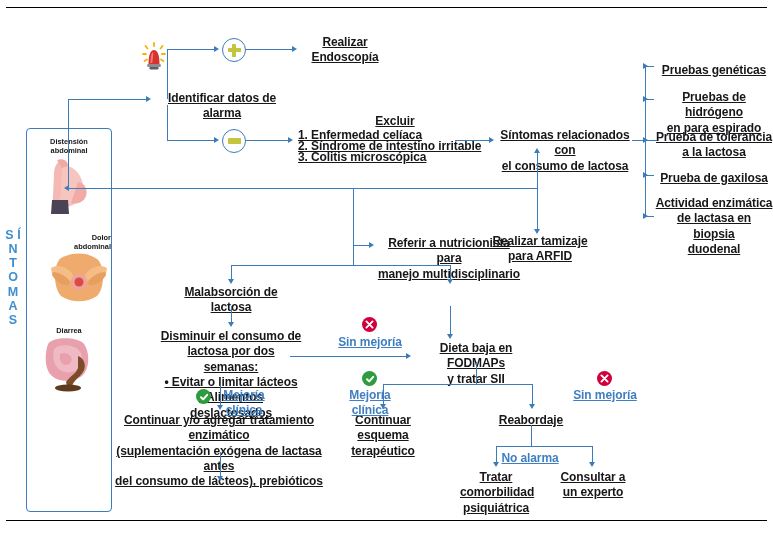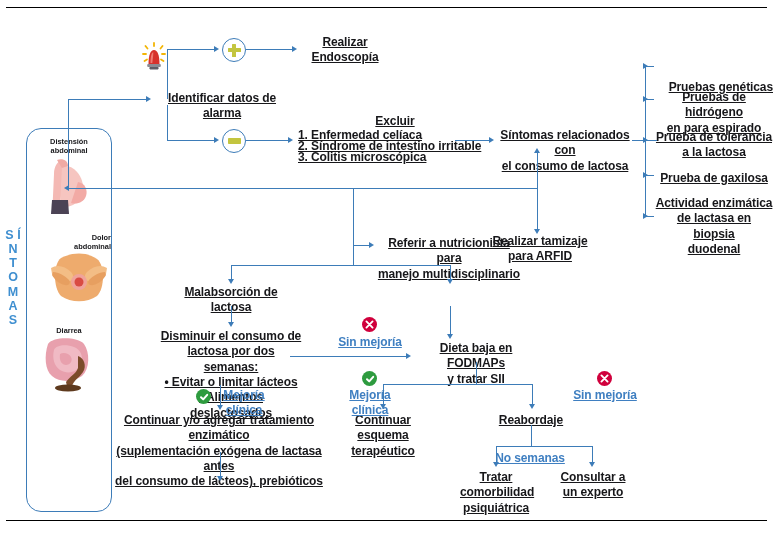--- a/index.html
+++ b/index.html
@@ -37,21 +37,21 @@
 
   .arw{position:absolute;width:0;height:0;}
   .arw.r{border-left:5px solid #3d7cb8;border-top:3.1px solid transparent;border-bottom:3.1px solid transparent;}
   .arw.l{border-right:5px solid #3d7cb8;border-top:3.1px solid transparent;border-bottom:3.1px solid transparent;}
   .arw.d{border-top:5px solid #3d7cb8;border-left:3.1px solid transparent;border-right:3.1px solid transparent;}
   .arw.u{border-bottom:5px solid #3d7cb8;border-left:3.1px solid transparent;border-right:3.1px solid transparent;}
 
   
   #sym-panel{
     position:absolute;left:26px;top:128px;width:84px;height:382px;
-    border:1.5px solid #3d7cb8;border-radius:15px;background:#fff;
+    border:1.5px solid #3d7cb8;border-radius:4px;background:#fff;
   }
   #sym-vert{
     position:absolute;left:4px;top:228px;width:18px;
     font-size:12.5px;font-weight:bold;color:#3f8fd0;
     text-align:center;line-height:1.13;letter-spacing:0px;
   }
   .sym-item{position:absolute;left:0;width:84px;text-align:center;}
   .sym-cap{font-size:7.4px;font-weight:bold;color:#17171a;line-height:1.22;white-space:pre-line;}
   .sym-art{margin:1px auto 0;position:relative;}
 
@@ -175,21 +175,21 @@
 Endoscopía</div>
 
   <div class="node" style="left:330px;top:114px;width:130px;">Excluir</div>
   <div class="node left" style="left:298px;top:128px;width:200px;">1. Enfermedad celíaca</div>
   <div class="node left" style="left:298px;top:139px;width:200px;">2. Síndrome de intestino irritable</div>
   <div class="node left" style="left:298px;top:150px;width:200px;">3. Colitis microscópica</div>
 
   <div class="node" style="left:495px;top:128px;width:140px;">Síntomas relacionados con
 el consumo de lactosa</div>
 
-  <div class="node" style="left:655px;top:80px;width:118px;text-align:right;">Pruebas genéticas</div>
+  <div class="node" style="left:655px;top:63px;width:118px;">Pruebas genéticas</div>
   <div class="node" style="left:655px;top:90px;width:118px;">Pruebas de hidrógeno
 en para espirado</div>
   <div class="node" style="left:655px;top:130px;width:118px;">Prueba de tolerancia
 a la lactosa</div>
   <div class="node" style="left:655px;top:171px;width:118px;">Prueba de gaxilosa</div>
   <div class="node" style="left:655px;top:196px;width:118px;">Actividad enzimática
 de lactasa en biopsia
 duodenal</div>
 
   <div class="node" style="left:375px;top:236px;width:148px;">Referir a nutricionista para
@@ -223,21 +223,21 @@
   <div class="node" style="left:460px;top:470px;width:72px;">Tratar
 comorbilidad
 psiquiátrica</div>
   <div class="node" style="left:557px;top:470px;width:72px;">Consultar a
 un experto</div>
 
   <div class="node blue" style="left:330px;top:335px;width:80px;">Sin mejoría</div>
   <div class="node blue" style="left:330px;top:388px;width:80px;">Mejoría clínica</div>
   <div class="node blue" style="left:204px;top:388px;width:80px;">Mejoría clínica</div>
   <div class="node blue" style="left:565px;top:388px;width:80px;">Sin mejoría</div>
-  <div class="node blue" style="left:490px;top:451px;width:80px;">No semanas</div>
+  <div class="node blue" style="left:490px;top:451px;width:80px;">No alarma</div>
 
   <div class="sicon x" style="left:362px;top:317px;">
     <svg width="9" height="9" viewBox="0 0 10 10">
         <path d="M1.6 1.6 L8.4 8.4 M8.4 1.6 L1.6 8.4" stroke="#fff" stroke-width="2.1" stroke-linecap="round"></path>
       </svg>
   </div>
   <div class="sicon ok" style="left:362px;top:371px;">
     <svg width="10" height="10" viewBox="0 0 10 10">
         <path d="M2 5.2 L4.2 7.4 L8.2 2.8" stroke="#fff" stroke-width="2" fill="none" stroke-linecap="round" stroke-linejoin="round"></path>
       </svg>

